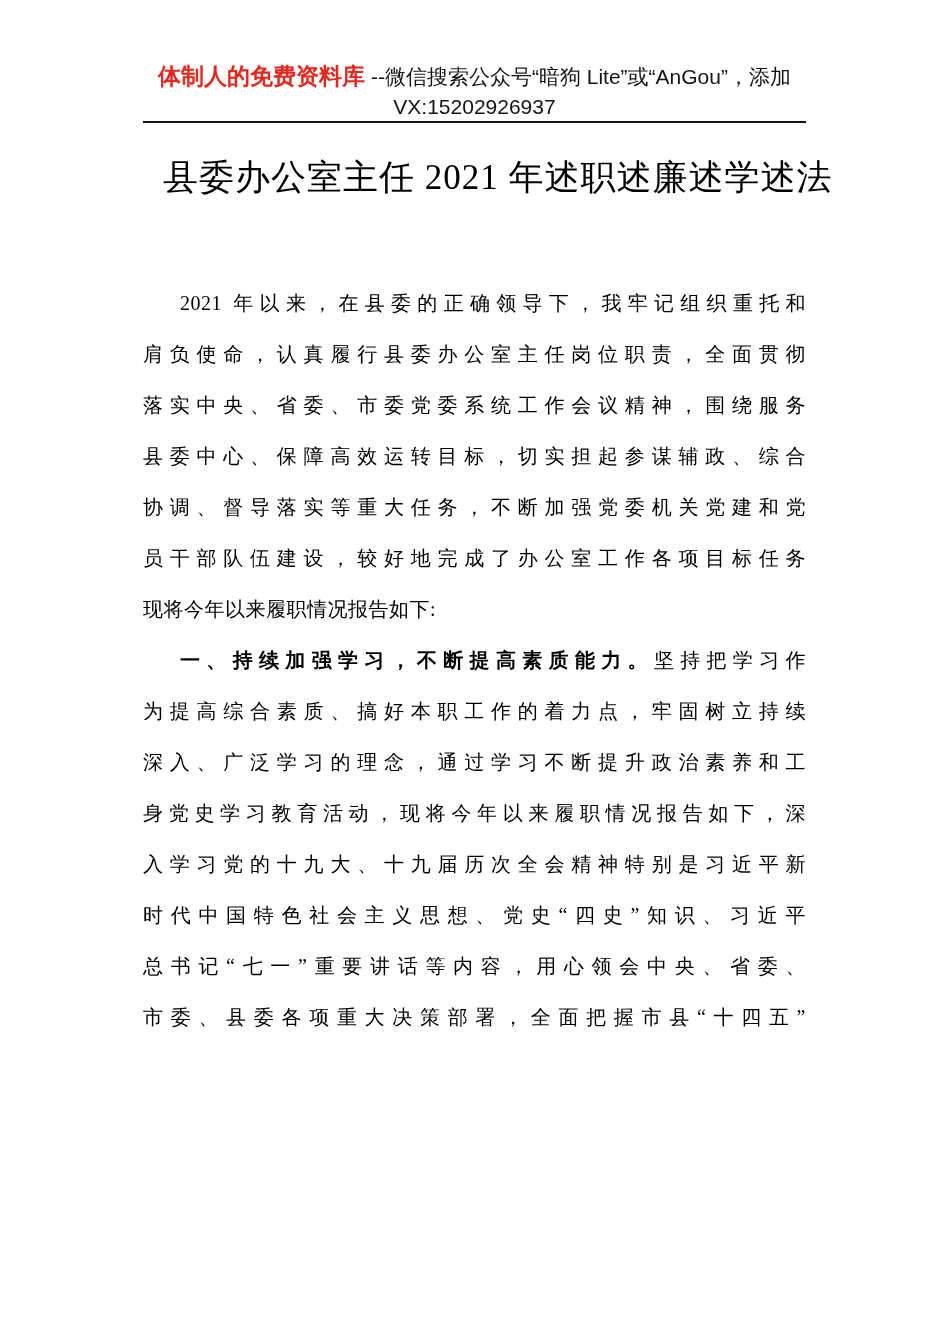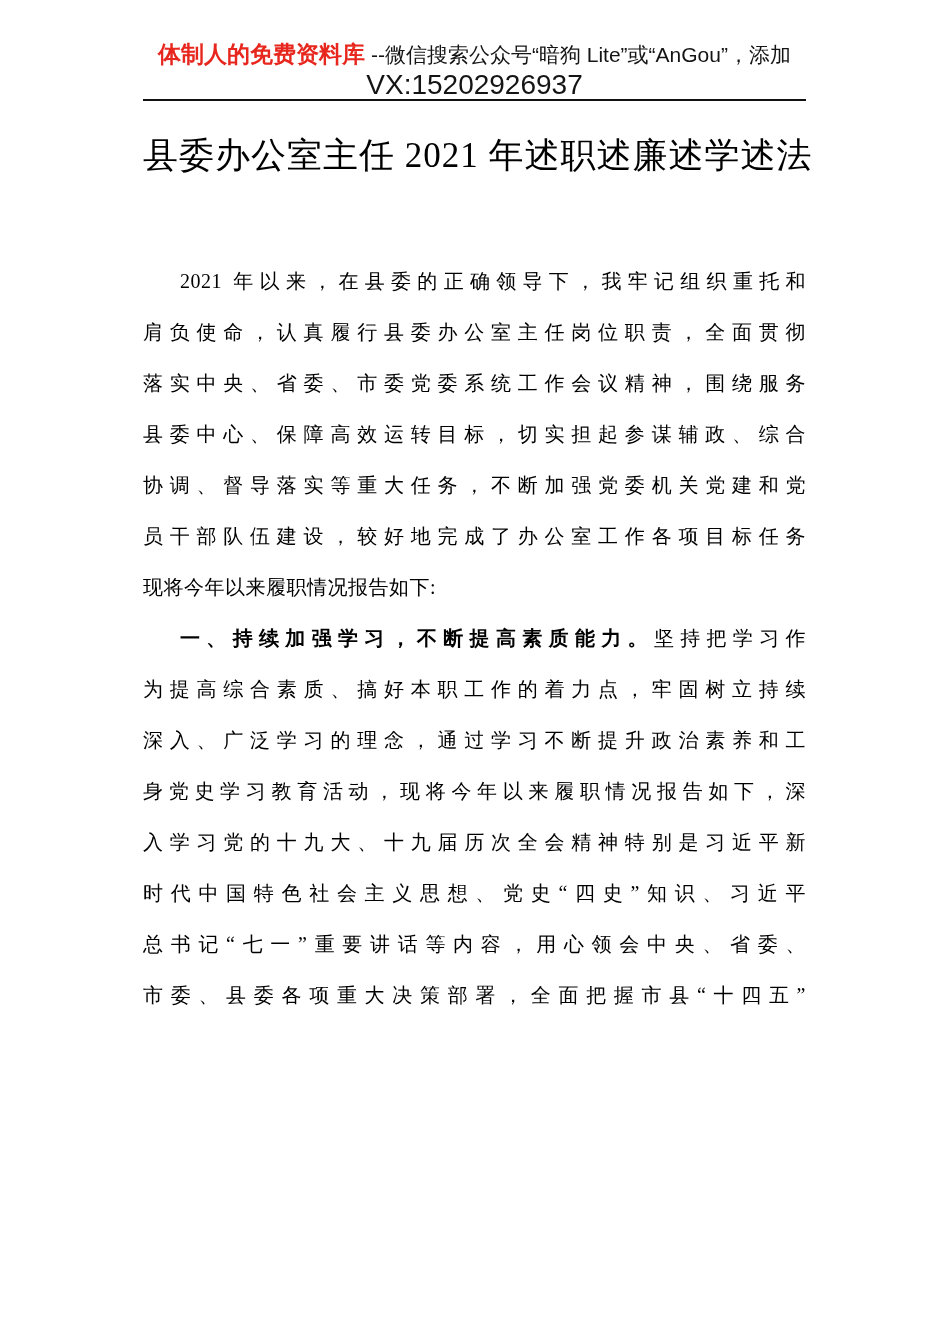--- a/index.html
+++ b/index.html
@@ -18,55 +18,56 @@
   .page {
     width: 950px;
     height: 1344px;
     background: #ffffff;
     box-sizing: border-box;
     padding-left: 143px;
     padding-right: 144px;
   }
   
   .doc-header {
-    margin-top: 40px;
+    margin-top: 62px;
     text-align: center;
     font-family: "Liberation Sans", sans-serif;
     line-height: 28px;
     white-space: nowrap;
   }
   .doc-header .brand {
     color: #e7261d;
     font-weight: 700;
     font-size: 23px;
   }
   .doc-header .promo {
     color: #141414;
     font-weight: 500;
     font-size: 21px;
   }
   .doc-header .vx-line {
     color: #141414;
     font-weight: 500;
-    font-size: 28px;
+    font-size: 21px;
     text-align: center;
     line-height: 28px;
   }
   .header-rule {
     height: 0;
     border-bottom: 2px solid #111111;
     margin-top: 0px;
   }
   
   .title-line {
     text-align: center;
     font-size: 35px;
     line-height: 46px;
     white-space: nowrap;
     letter-spacing: 1px;
+    margin-left: 20px;
   }
   .title-line-1 { margin-top: 32px; }
   .title-line-2 { margin-top: 85px; }
   
   .doc-body {
     margin-top: 77px;
     width: 663px;
   }
   .body-line {
     font-size: 20px;

